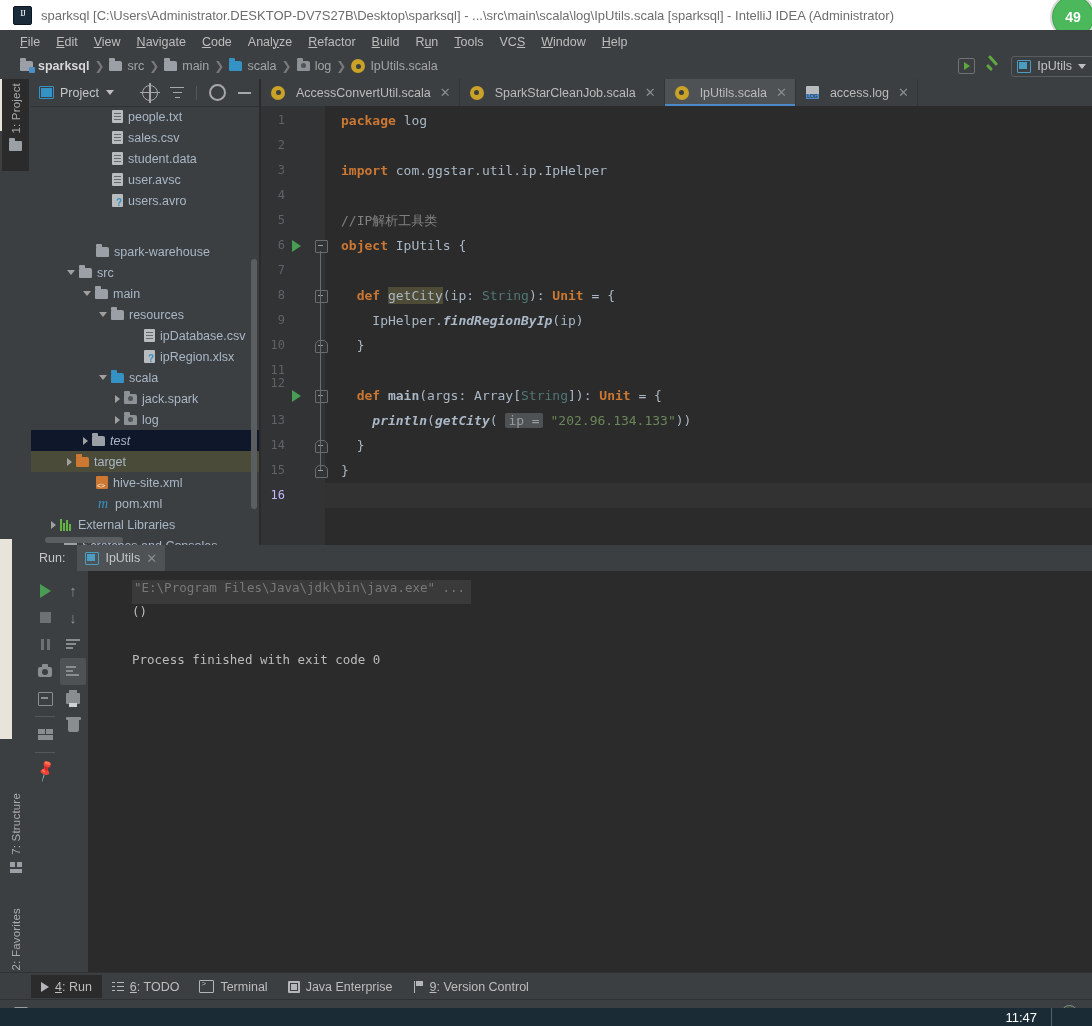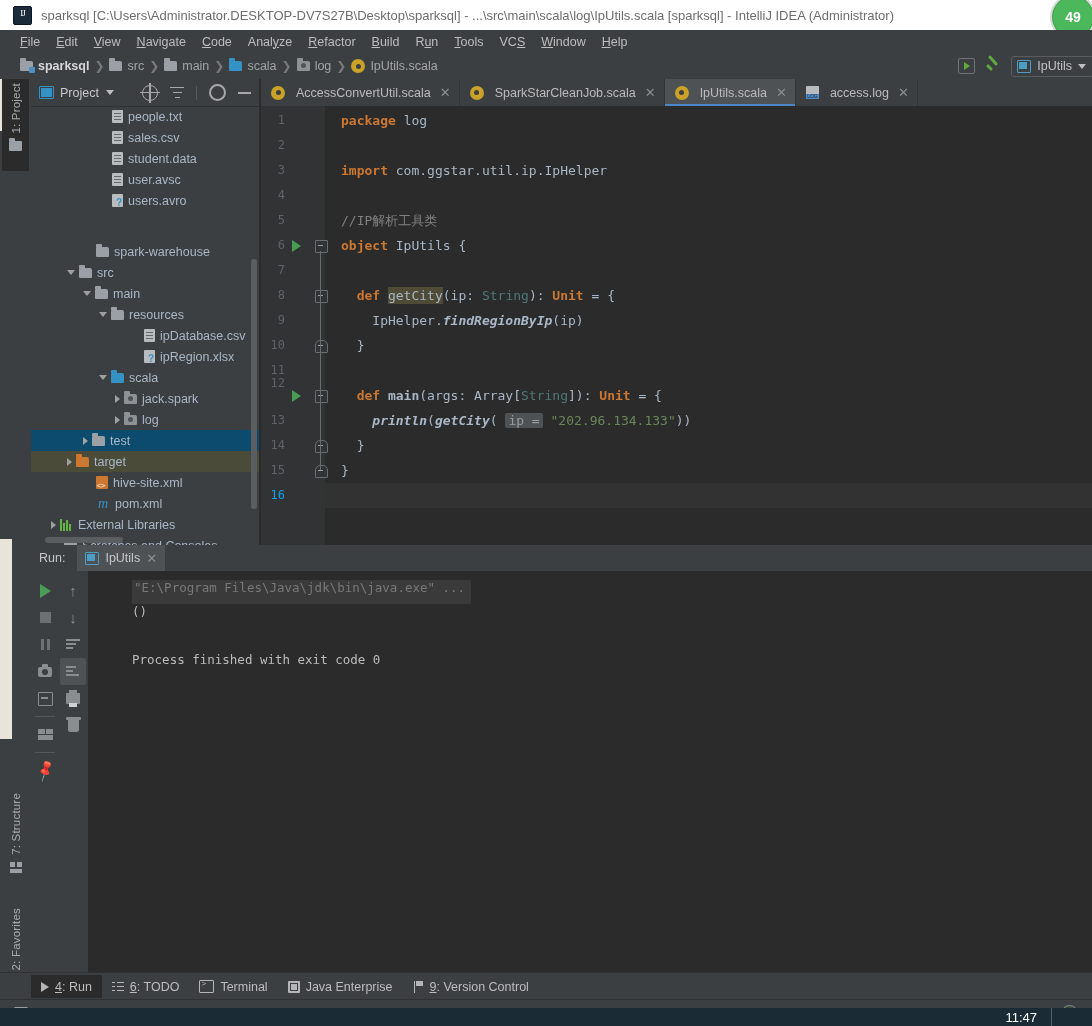--- a/index.html
+++ b/index.html
@@ -129,21 +129,21 @@
   .ic-target:after{content:"";position:absolute;top:50%;left:-3px;height:1.5px;width:20px;background:#a6a8aa;margin-top:-0.75px;}
   .ic-collapse{width:14px;height:12px;position:relative;}
   .ic-collapse i{position:absolute;background:#a6a8aa;height:1.6px;left:0;}
   .ic-gear{width:13px;height:13px;border-radius:50%;border:2.5px solid #a6a8aa;position:relative;}
   .ic-minus{width:13px;height:2px;background:#a6a8aa;}
   .divider-v{width:1px;height:14px;background:#54585b;}
 
   .tree{position:absolute;left:0;top:27px;width:228px;height:439px;overflow:hidden;font-size:12.5px;}
   .trow{height:21px;display:flex;align-items:center;white-space:nowrap;color:#a9b7c6;}
   .trow .lbl{color:#a9b7c6;}
-  .trow.sel{background:#0c4a6e;}
+  .trow.sel{background:#0f172a;font-style:italic;}
   .trow.sel2{background:#4b4b3a;}
   .arrow{width:0;height:0;flex:0 0 auto;margin-right:4px;}
   .arrow.right{border-left:5px solid #a0a0a0;border-top:4px solid transparent;border-bottom:4px solid transparent;}
   .arrow.down{border-top:5px solid #a0a0a0;border-left:4px solid transparent;border-right:4px solid transparent;}
   .arrow.none{width:9px;height:8px;}
   .f-doc{width:11px;height:13px;background:#b9bcbe;border-radius:1px;position:relative;}
   .f-doc:after{content:"";position:absolute;left:2px;top:3px;right:2px;height:1px;background:#65696b;
     box-shadow:0 3px 0 #65696b,0 6px 0 #65696b;}
   .f-doc.q:after{content:"?";position:absolute;left:4px;top:3px;color:#3592c4;font-size:10px;font-weight:bold;
     background:none;box-shadow:none;height:auto;}
@@ -585,21 +585,21 @@
           <div class="lnum" style="top: 132px;">6</div>
           <div class="lnum" style="top: 157px;">7</div>
           <div class="lnum" style="top: 182px;">8</div>
           <div class="lnum" style="top: 207px;">9</div>
           <div class="lnum" style="top: 232px;">10</div>
           <div class="lnum" style="top: 257px;">11</div>
           <div class="lnum" style="top: 270px; margin-left: 36px;">12</div>
           <div class="lnum" style="top: 307px;">13</div>
           <div class="lnum" style="top: 332px;">14</div>
           <div class="lnum" style="top: 357px;">15</div>
-          <div class="lnum" style="top: 382px; color: #0ea5e9;">16</div>
+          <div class="lnum" style="top: 382px; color: #c4b5fd;">16</div>
           <div class="runmark" style="top: 134px;"></div>
           <div class="runmark" style="top: 284px;"></div>
           <div class="foldmark" style="top: 134px;">
             <i></i>
           </div>
           <div class="foldmark" style="top: 184px;">
             <i></i>
           </div>
           <div class="foldmark" style="top: 234px; border-radius: 5px 5px 1px 1px;">
             <i></i>

